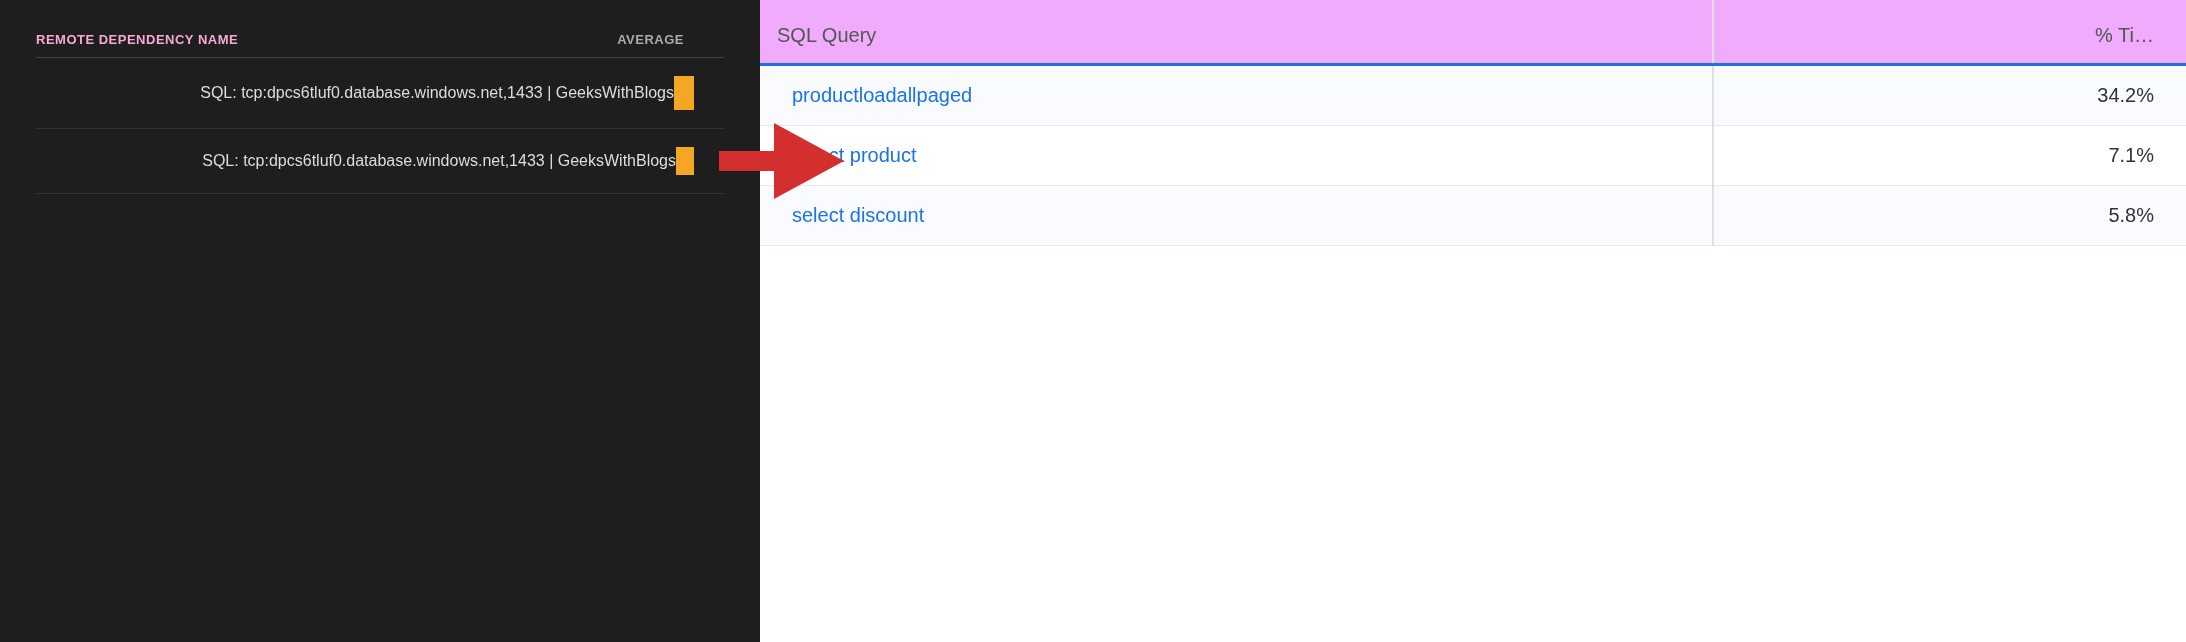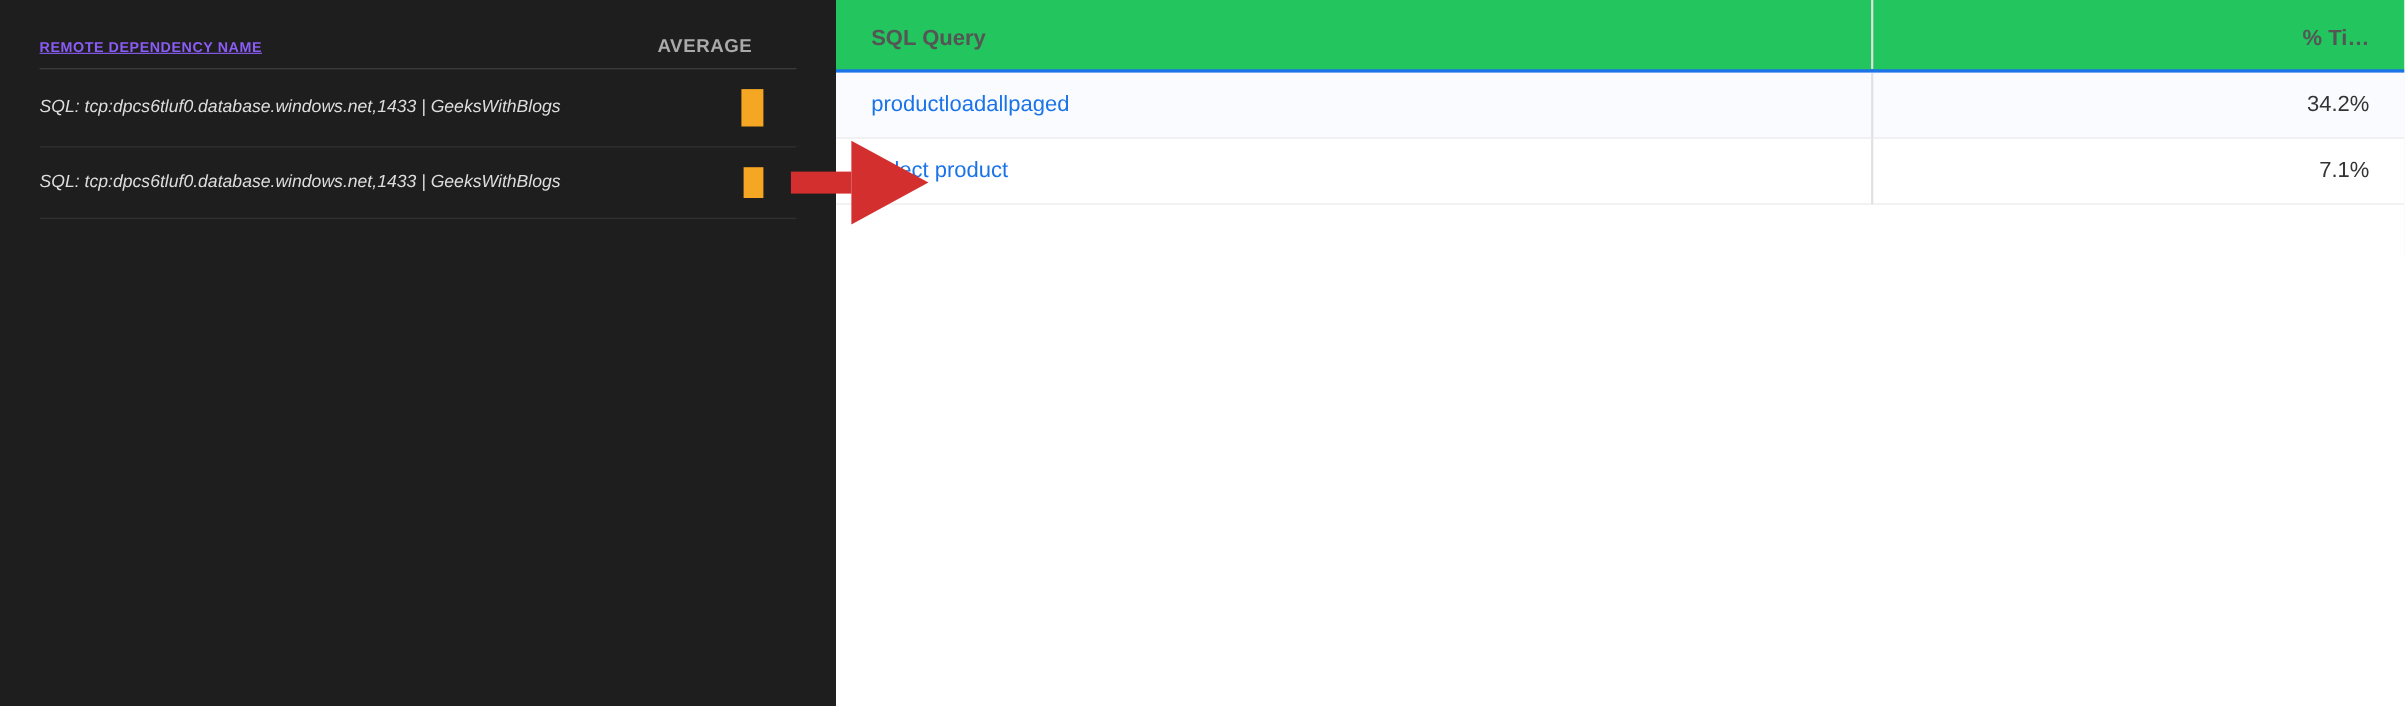--- a/index.html
+++ b/index.html
@@ -36,42 +36,40 @@
       justify-content: space-between;
       align-items: center;
       border-bottom: 1px solid #444;
       padding-bottom: 10px;
       margin-bottom: 0;
     }
 
     .left-panel .col-name {
       font-size: 13px;
       font-weight: 700;
-      color: #8b5cf6;
+      color: #f9a8d4;
       letter-spacing: 0.5px;
       text-transform: uppercase;
-      text-decoration: underline;
     }
 
     .left-panel .col-avg {
-      font-size: 17px;
+      font-size: 13px;
       font-weight: 700;
       color: #aaa;
       letter-spacing: 0.5px;
       text-transform: uppercase;
       margin-right: 40px;
     }
 
     .left-panel .table-row {
       display: flex;
-      justify-content: space-between;
+      justify-content: flex-end;
       align-items: center;
       border-bottom: 1px solid #333;
       padding: 18px 0;
-      font-style: italic;
     }
 
     .left-panel .row-label {
       font-size: 16px;
       color: #ddd;
     }
 
     .bar-cell {
       margin-right: 30px;
       display: flex;
@@ -104,26 +102,26 @@
     .right-table {
       width: 100%;
       border-collapse: collapse;
     }
 
     .right-table thead tr {
       border-bottom: 3px solid #1a73e8;
     }
 
     .right-table thead th {
-      padding: 24px 32px 16px 32px;
+      padding: 24px 32px 16px 17px;
       font-size: 20px;
-      font-weight: 700;
+      font-weight: 400;
       color: #555;
       text-align: left;
-      background: #22c55e;
+      background: #f0abfc;
     }
 
     .right-table thead th.col-pct {
       text-align: right;
       border-left: 2px solid #e0e0e0;
       white-space: nowrap;
       padding-right: 32px;
     }
 
     .right-table tbody tr {
@@ -197,15 +195,19 @@
     </thead>
     <tbody id="right-tbody">
     <tr>
           <td>productloadallpaged</td>
           <td class="pct-cell">34.2%</td>
         </tr>
         <tr>
           <td>select product</td>
           <td class="pct-cell">7.1%</td>
         </tr>
+        <tr>
+          <td>select discount</td>
+          <td class="pct-cell">5.8%</td>
+        </tr>
       </tbody>
   </table>
 </div>
 
 </body></html>

